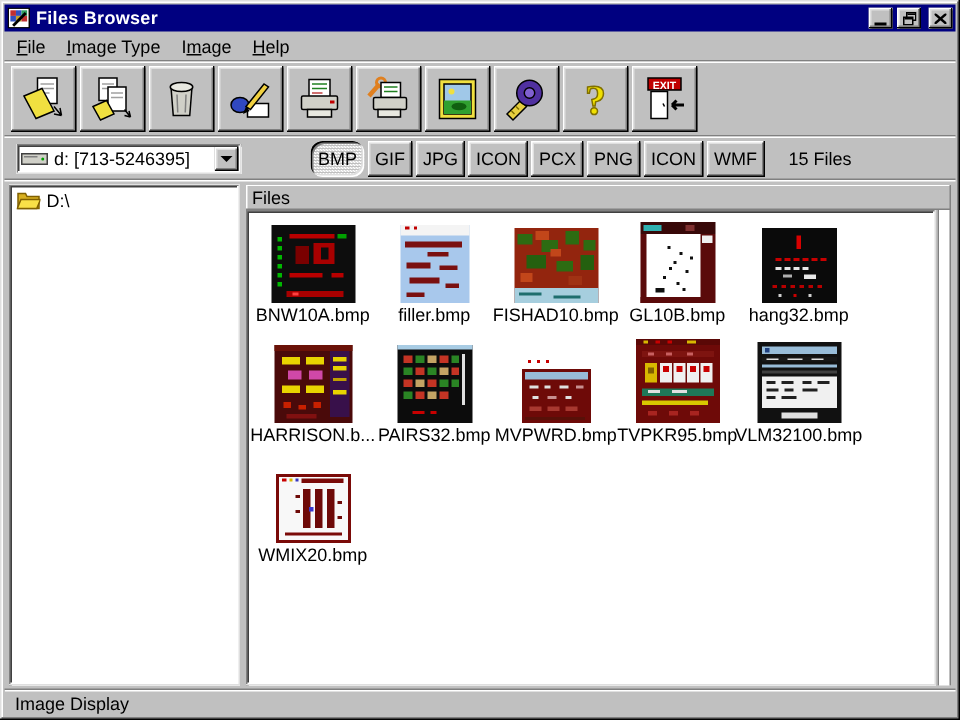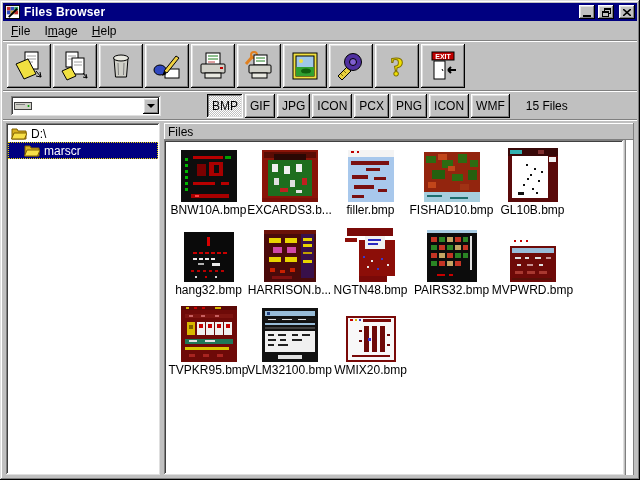--- a/index.html
+++ b/index.html
@@ -37,20 +37,21 @@
   .arrow-down { width:0; height:0; border-left:4px solid transparent; border-right:4px solid transparent; border-top:4px solid #000; }
 
   .typebtns { display:flex; margin-left:46px; gap:2px; }
   .typebtn { height:24px; padding:0 5px; font-size:12px; font-family:"Liberation Sans",sans-serif; background:#c0c0c0; border:none;
     box-shadow: inset -1px -1px #000, inset 1px 1px #fff, inset -2px -2px #808080, inset 2px 2px #dfdfdf; }
   .typebtn.pressed {
     box-shadow: inset -1px -1px #fff, inset 1px 1px #000, inset -2px -2px #dfdfdf, inset 2px 2px #808080;
     background-color:#dfdfdf;
     background-image: conic-gradient(#fff 0 25%, #c0c0c0 0 50%, #fff 0 75%, #c0c0c0 0);
     background-size: 2px 2px;
+    border-radius: 8px;
   }
   .count { margin-left:16px; font-size:12px; }
 
   .panels { flex:1 1 auto; min-height:0; display:flex; gap:4px; padding:2px 3px; }
   .leftcol { width:154px; flex:0 0 auto; display:flex; flex-direction:column; }
   .rightcol { flex:1; min-width:0; display:flex; flex-direction:column; }
   .phead { height:17px; background:#c0c0c0; padding-left:4px; display:flex; align-items:center; font-size:12px; flex:0 0 auto;
     box-shadow: inset -1px -1px #808080, inset 1px 1px #fff; }
   .listbox { flex:1; min-height:0; background:#fff; overflow:hidden;
     box-shadow: inset -1px -1px #dfdfdf, inset 1px 1px #808080, inset -2px -2px #fff, inset 2px 2px #404040; padding:2px; }
@@ -105,20 +106,21 @@
     <button class="tbtn cls">
       <svg width="8" height="7" viewBox="0 0 8 7">
         <line x1="0" y1="0" x2="8" y2="7" stroke="#000" stroke-width="1.6"></line>
         <line x1="8" y1="0" x2="0" y2="7" stroke="#000" stroke-width="1.6"></line>
       </svg>
     </button>
   </div>
 
   <div class="menubar">
       <span class="menu-item"><u>F</u><span>i</span><span>l</span><span>e</span></span>
+      <span class="menu-item"><u>I</u><span>m</span><span>a</span><span>g</span><span>e</span><span> </span><span>T</span><span>y</span><span>p</span><span>e</span></span>
       <span class="menu-item"><span>I</span><u>m</u><span>a</span><span>g</span><span>e</span></span>
       <span class="menu-item"><u>H</u><span>e</span><span>l</span><span>p</span></span>
     </div>
   <div class="sep"></div>
   <div class="toolbar">
       <button class="toolbtn">
         <svg width="32" height="32" viewBox="0 0 32 32">
     <rect x="12" y="2" width="13" height="17" fill="#fff" stroke="#000"></rect>
     <line x1="14" y1="6" x2="23" y2="6" stroke="#a0a0a0"></line>
           <line x1="14" y1="9" x2="23" y2="9" stroke="#a0a0a0"></line>
@@ -214,20 +216,21 @@
 
   <div class="controls">
     <div class="combo">
       <span style="display:flex;">
           <svg width="18" height="11" viewBox="0 0 18 11">
             <rect x="0.5" y="2.5" width="17" height="7" fill="#d0d0c8" stroke="#404040"></rect>
             <rect x="2" y="4" width="9" height="1" fill="#808080"></rect>
             <circle cx="14.5" cy="6" r="1" fill="#00a000"></circle>
           </svg>
         </span>
+      <span class="combo-text">d: [713-5246395]</span>
       <span class="combo-btn">
           <span class="arrow-down"></span>
         </span>
     </div>
     <div class="typebtns">
         <button class="typebtn pressed">BMP</button>
         <button class="typebtn">GIF</button>
         <button class="typebtn">JPG</button>
         <button class="typebtn">ICON</button>
         <button class="typebtn">PCX</button>
@@ -243,27 +246,20 @@
   <div class="panels">
     <div class="leftcol">
       <div class="listbox dirlist">
           <div class="dirrow" style="padding-left: 3px;">
             <svg width="16" height="12" viewBox="0 0 16 12">
     <path d="M1 1 h5 l1 2 h8 v8 h-14 z" fill="#d8b020" stroke="#806000"></path>
     <path d="M3 5 h13 l-2.5 6 h-13 z" fill="#f8e048" stroke="#806000"></path>
   </svg>
             <span class="flabel-txt">D:\</span>
           </div>
-          <div class="dirrow selected" style="padding-left: 16px;">
-            <svg width="16" height="12" viewBox="0 0 16 12">
-    <path d="M1 1 h5 l1 2 h8 v8 h-14 z" fill="#d8b020" stroke="#806000"></path>
-    <path d="M3 5 h13 l-2.5 6 h-13 z" fill="#f8e048" stroke="#806000"></path>
-  </svg>
-            <span class="flabel-txt">marscr</span>
-          </div>
         </div>
     </div>
     <div class="rightcol">
       <div class="phead">Files</div>
       <div class="filesrow">
         <div class="listbox filegrid">
             <div class="fileitem">
               <div class="thumbwrap">
                 <div class="thumb" style="width: 56px; height: 52px; background: rgb(13, 13, 13);">
                   <div class="r" style="left: 4px; top: 8px; width: 3px; height: 3px; background: rgb(0, 184, 0);"></div>
@@ -277,39 +273,20 @@
                   <div class="r" style="left: 28px; top: 12px; width: 14px; height: 14px; background: rgb(168, 0, 0);"></div>
                   <div class="r" style="left: 16px; top: 14px; width: 9px; height: 12px; background: rgb(122, 0, 0);"></div>
                   <div class="r" style="left: 33px; top: 15px; width: 5px; height: 8px; background: rgb(13, 13, 13);"></div>
                   <div class="r" style="left: 12px; top: 32px; width: 22px; height: 3px; background: rgb(184, 0, 0);"></div>
                   <div class="r" style="left: 40px; top: 32px; width: 8px; height: 3px; background: rgb(184, 0, 0);"></div>
                   <div class="r" style="left: 10px; top: 44px; width: 38px; height: 4px; background: rgb(168, 0, 0);"></div>
                   <div class="r" style="left: 14px; top: 45px; width: 4px; height: 2px; background: rgb(255, 64, 64);"></div>
                 </div>
               </div>
               <div class="fname">BNW10A.bmp</div>
-            </div>
-            <div class="fileitem">
-              <div class="thumbwrap">
-                <div class="thumb" style="width: 56px; height: 52px; background: rgb(138, 20, 8);">
-                  <div class="r" style="left: 2px; top: 2px; width: 52px; height: 6px; background: rgb(90, 12, 4);"></div>
-                  <div class="r" style="left: 12px; top: 4px; width: 32px; height: 6px; background: rgb(42, 8, 4);"></div>
-                  <div class="r" style="left: 6px; top: 10px; width: 44px; height: 36px; background: rgb(30, 110, 30);"></div>
-                  <div class="r" style="left: 10px; top: 14px; width: 6px; height: 8px; background: rgb(240, 240, 240);"></div>
-                  <div class="r" style="left: 22px; top: 16px; width: 6px; height: 8px; background: rgb(240, 240, 240);"></div>
-                  <div class="r" style="left: 34px; top: 14px; width: 6px; height: 8px; background: rgb(240, 240, 240);"></div>
-                  <div class="r" style="left: 12px; top: 28px; width: 5px; height: 7px; background: rgb(224, 224, 224);"></div>
-                  <div class="r" style="left: 28px; top: 30px; width: 5px; height: 7px; background: rgb(224, 224, 224);"></div>
-                  <div class="r" style="left: 40px; top: 28px; width: 5px; height: 7px; background: rgb(192, 32, 32);"></div>
-                  <div class="r" style="left: 18px; top: 38px; width: 8px; height: 4px; background: rgb(192, 32, 32);"></div>
-                  <div class="r" style="left: 34px; top: 40px; width: 6px; height: 3px; background: rgb(224, 224, 224);"></div>
-                  <div class="r" style="left: 0px; top: 48px; width: 56px; height: 4px; background: rgb(122, 16, 8);"></div>
-                </div>
-              </div>
-              <div class="fname">EXCARDS3.b...</div>
             </div>
             <div class="fileitem">
               <div class="thumbwrap">
                 <div class="thumb" style="width: 46px; height: 52px; background: rgb(168, 200, 236);">
                   <div class="r" style="left: 0px; top: 0px; width: 46px; height: 7px; background: rgb(244, 244, 244);"></div>
                   <div class="r" style="left: 3px; top: 1px; width: 3px; height: 2px; background: rgb(192, 0, 0);"></div>
                   <div class="r" style="left: 9px; top: 1px; width: 2px; height: 2px; background: rgb(192, 0, 0);"></div>
                   <div class="r" style="left: 3px; top: 11px; width: 38px; height: 4px; background: rgb(122, 16, 16);"></div>
                   <div class="r" style="left: 18px; top: 18px; width: 14px; height: 3px; background: rgb(122, 16, 16);"></div>
                   <div class="r" style="left: 4px; top: 25px; width: 16px; height: 4px; background: rgb(122, 16, 16);"></div>
@@ -410,40 +387,20 @@
                   <div class="r" style="left: 39px; top: 14px; width: 9px; height: 3px; background: rgb(232, 212, 0);"></div>
                   <div class="r" style="left: 39px; top: 22px; width: 9px; height: 2px; background: rgb(192, 160, 0);"></div>
                   <div class="r" style="left: 39px; top: 30px; width: 9px; height: 3px; background: rgb(232, 212, 0);"></div>
                   <div class="r" style="left: 6px; top: 38px; width: 5px; height: 4px; background: rgb(200, 32, 0);"></div>
                   <div class="r" style="left: 16px; top: 40px; width: 5px; height: 3px; background: rgb(200, 32, 0);"></div>
                   <div class="r" style="left: 26px; top: 38px; width: 5px; height: 4px; background: rgb(200, 32, 0);"></div>
                   <div class="r" style="left: 8px; top: 46px; width: 20px; height: 3px; background: rgb(128, 16, 16);"></div>
                 </div>
               </div>
               <div class="fname">HARRISON.b...</div>
-            </div>
-            <div class="fileitem">
-              <div class="thumbwrap">
-                <div class="thumb" style="width: 52px; height: 54px;">
-                  <div class="r" style="left: 2px; top: 0px; width: 46px; height: 8px; background: rgb(122, 10, 8);"></div>
-                  <div class="r" style="left: 14px; top: 12px; width: 36px; height: 36px; background: rgb(140, 14, 8);"></div>
-                  <div class="r" style="left: 0px; top: 10px; width: 12px; height: 4px; background: rgb(140, 14, 8);"></div>
-                  <div class="r" style="left: 20px; top: 8px; width: 20px; height: 13px; background: rgb(240, 240, 240);"></div>
-                  <div class="r" style="left: 23px; top: 11px; width: 13px; height: 2px; background: rgb(40, 40, 192);"></div>
-                  <div class="r" style="left: 23px; top: 15px; width: 10px; height: 2px; background: rgb(40, 40, 192);"></div>
-                  <div class="r" style="left: 18px; top: 28px; width: 2px; height: 2px; background: rgb(56, 56, 208);"></div>
-                  <div class="r" style="left: 26px; top: 32px; width: 2px; height: 2px; background: rgb(232, 232, 232);"></div>
-                  <div class="r" style="left: 36px; top: 30px; width: 2px; height: 2px; background: rgb(56, 56, 208);"></div>
-                  <div class="r" style="left: 22px; top: 38px; width: 2px; height: 2px; background: rgb(232, 232, 232);"></div>
-                  <div class="r" style="left: 32px; top: 40px; width: 2px; height: 2px; background: rgb(56, 56, 208);"></div>
-                  <div class="r" style="left: 42px; top: 36px; width: 2px; height: 2px; background: rgb(232, 232, 232);"></div>
-                  <div class="r" style="left: 14px; top: 48px; width: 28px; height: 6px; background: rgb(122, 10, 8);"></div>
-                </div>
-              </div>
-              <div class="fname">NGTN48.bmp</div>
             </div>
             <div class="fileitem">
               <div class="thumbwrap">
                 <div class="thumb" style="width: 50px; height: 52px; background: rgb(12, 12, 12);">
                   <div class="r" style="left: 0px; top: 0px; width: 50px; height: 3px; background: rgb(168, 204, 228);"></div>
                   <div class="r" style="left: 4px; top: 7px; width: 6px; height: 5px; background: rgb(196, 52, 36);"></div>
                   <div class="r" style="left: 12px; top: 7px; width: 6px; height: 5px; background: rgb(42, 132, 36);"></div>
                   <div class="r" style="left: 20px; top: 7px; width: 6px; height: 5px; background: rgb(196, 164, 100);"></div>
                   <div class="r" style="left: 28px; top: 7px; width: 6px; height: 5px; background: rgb(196, 52, 36);"></div>
                   <div class="r" style="left: 36px; top: 7px; width: 5px; height: 5px; background: rgb(42, 132, 36);"></div>
@@ -573,13 +530,16 @@
                 </div>
               </div>
               <div class="fname">WMIX20.bmp</div>
             </div>
           </div>
         <div class="vstrip"></div>
       </div>
     </div>
   </div>
 
+  <div class="statusbar">
+    <span>Image Display</span>
+  </div>
 </div>
 
 </body></html>

